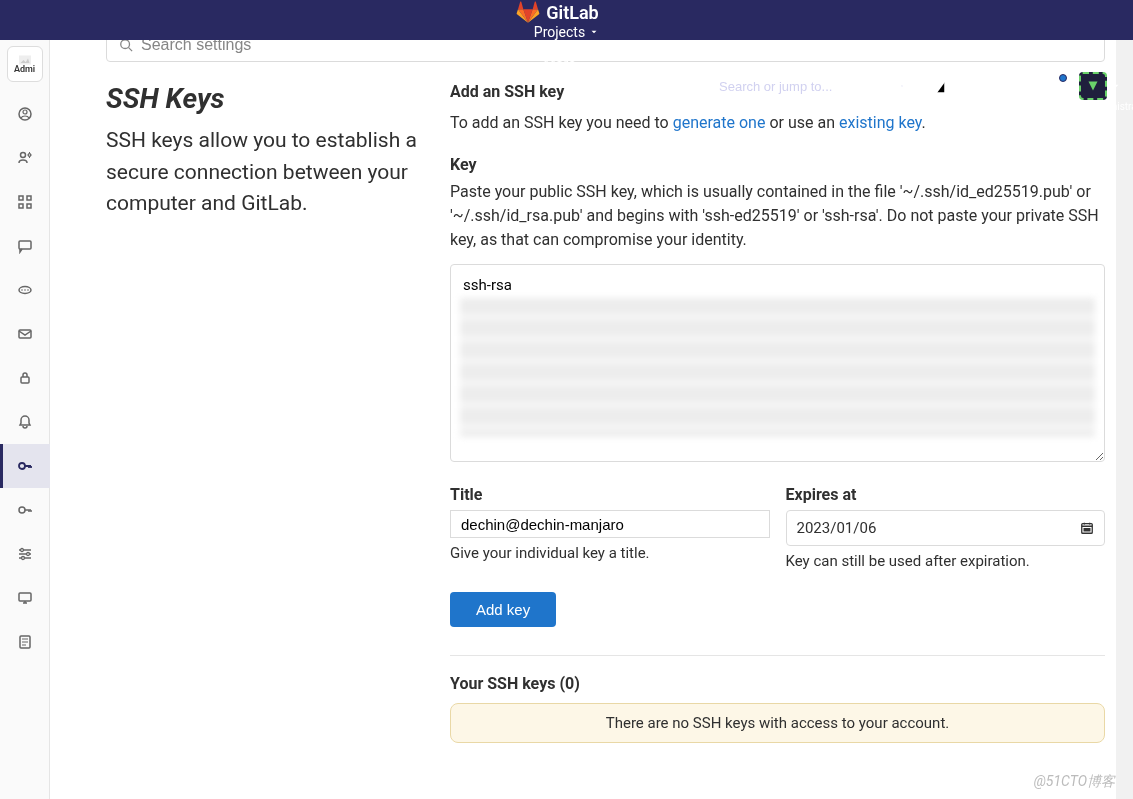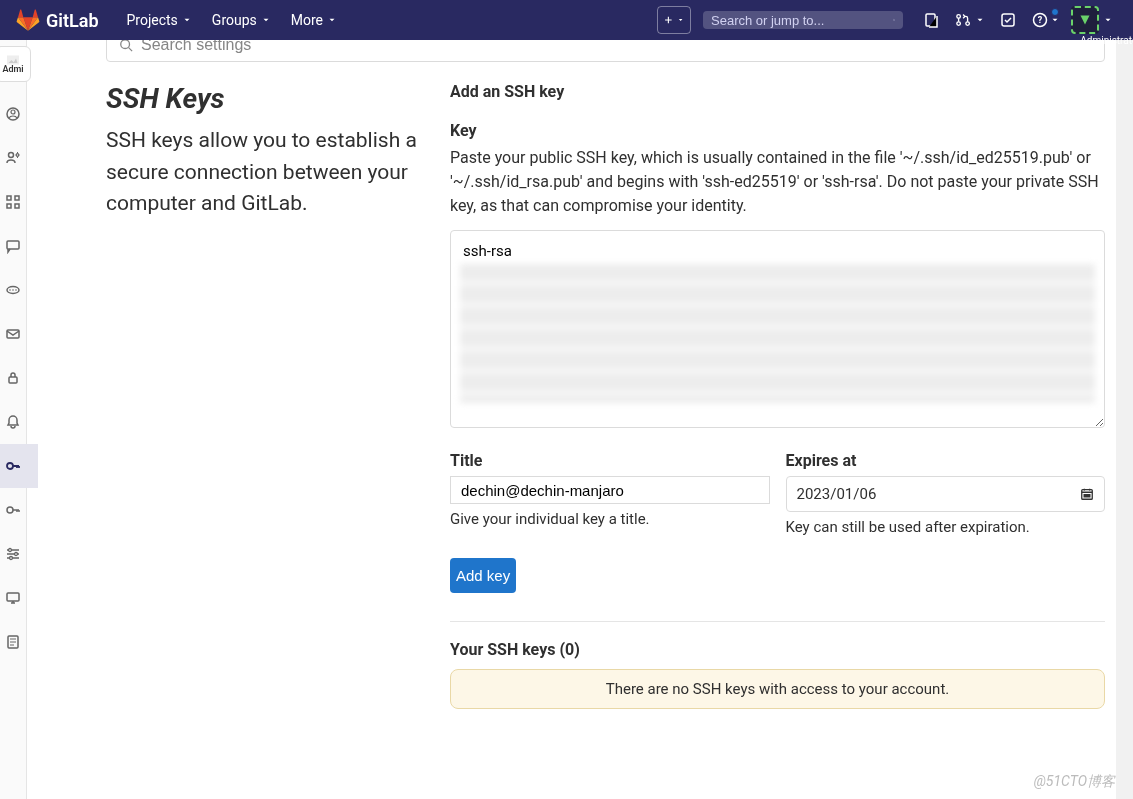--- a/index.html
+++ b/index.html
@@ -1,35 +1,35 @@
 <!DOCTYPE html>
 <html><head>
 <meta charset="utf-8">
 <style>
 * { box-sizing: border-box; margin: 0; padding: 0; }
 body { font-family: -apple-system, BlinkMacSystemFont, "Segoe UI", Roboto, "Helvetica Neue", Arial, sans-serif; font-size: 14px; color: #303030; background: #fff; width: 1133px; height: 799px; overflow: hidden; position: relative; }
 
 
-.navbar { height: 40px; background: #292961; color: #fff; display: flex; align-items: center; padding: 0 16px; position: fixed; top: 0; left: 0; right: 0; z-index: 100; }
+.navbar { height: 40px; background: #292961; color: #fff; display: flex; align-items: center; padding: 0 8px; position: fixed; top: 0; left: 0; right: 0; z-index: 100; flex-direction: column; }
 .navbar .logo { display: flex; align-items: center; gap: 6px; font-weight: 600; font-size: 18px; margin-right: 18px; }
 .navbar .logo svg { width: 24px; height: 24px; }
 .nav-item { display: flex; align-items: center; gap: 4px; padding: 0 10px; height: 37px; cursor: pointer; font-size: 14px; }
 .chev { width: 10px; height: 10px; }
 .navbar-right { margin-left: auto; display: flex; align-items: center; gap: 4px; }
 .nav-btn { display:flex; align-items:center; justify-content:center; width: 34px; height: 28px; border-radius: 4px; cursor:pointer; position: relative; }
 .plus-box { border: 1px solid rgba(255,255,255,0.4); border-radius: 4px; padding: 2px 6px; display:flex; align-items:center; gap:4px;}
 .search-bar { background: rgba(255,255,255,0.2); border-radius: 4px; height: 18px; width: 200px; display:flex; align-items:center; padding: 0 8px; color: #d1d1f0; font-size: 14px; gap: 6px; margin: 0 8px;}
 .search-bar input { background: transparent; border: none; outline: none; color: #fff; flex:1; font-size: 13px; }
 .search-bar input::placeholder { color: #d1d1f0; }
 .badge-dot { position:absolute; top:2px; right:4px; width:8px; height:8px; background:#1f75cb; border-radius:50%; border:1px solid #292961;}
 .avatar-box { width:28px; height:28px; border:2px dashed #6ad26a; background:#1f1f3d; border-radius:4px; display:flex; align-items:center; justify-content:center; position: relative;}
 .avatar-badge { position:absolute; bottom:-12px; right:-24px; font-size:10px; color:#fff; }
 
 
-.sidebar { position: fixed; top: 40px; left: 0; bottom: 0; width: 27px; background: #fafafa; border-right: 1px solid #e5e5e5; display:flex; flex-direction:column; align-items:center; padding-top: 6px; }
+.sidebar { position: fixed; top: 40px; left: 0; bottom: 0; width: 50px; background: #fafafa; border-right: 1px solid #e5e5e5; display:flex; flex-direction:column; align-items:center; padding-top: 6px; }
 .sb-avatar { width: 36px; height: 36px; border: 1px solid #ddd; border-radius: 6px; background: #fff; display:flex; align-items:center; justify-content:center; font-size:9px; font-weight:600; color:#333; text-align:center; line-height:1; padding:2px; margin-bottom: 10px; flex-direction:column;}
 .sb-item { width: 50px; height: 44px; display:flex; align-items:center; justify-content:center; cursor:pointer; color:#666; }
 .sb-item.active { background: #e4e4ee; box-shadow: inset 3px 0 0 #292961; color:#292961;}
 .sb-item svg { width: 16px; height: 16px; }
 
 
 .main { position: absolute; top: 28px; left: 50px; right: 0; bottom: 0; padding: 0 28px 40px 56px; overflow-y: auto; }
 .search-settings { border: 1px solid #dbdbdb; border-radius: 4px; height: 34px; display:flex; align-items:center; padding: 0 12px; gap: 8px; margin-bottom: 20px; color:#868686;}
 .search-settings input { border:none; outline:none; flex:1; font-size: 16px; }
 .search-settings input::placeholder { color:#868686; }
@@ -44,21 +44,21 @@
 .label { font-size: 16px; font-weight: 700; margin-bottom: 6px; display:block;}
 .help { font-size: 16px; color: #303030; line-height: 1.5; margin-bottom: 12px; }
 textarea.key-input { width: 100%; height: 198px; border: 1px solid #dbdbdb; border-radius: 4px; padding: 10px 12px; font-family: inherit; font-size: 15px; resize: both; line-height:1.4; background: #fff; }
 .blur-lines { position: relative; }
 .blur-overlay { position:absolute; top: 34px; left: 10px; right: 10px; bottom: 28px; background: repeating-linear-gradient(to bottom, #ededed 0px, #ededed 16px, #f7f7f7 16px, #f7f7f7 22px); filter: blur(3px); border-radius:2px; pointer-events:none;}
 .form-row { display:flex; gap: 16px; margin-top: 18px;}
 .form-group { flex:1; display:flex; flex-direction:column;}
 .text-input { height: 28px; border: 1px solid #dbdbdb; border-radius: 0; padding: 0 10px; font-size: 15px; margin-bottom: 6px;}
 .date-input { height: 36px; border: 1px solid #dbdbdb; border-radius: 4px; padding: 0 10px; font-size: 15px; margin-bottom: 6px; display:flex; align-items:center; justify-content:space-between;}
 .hint { font-size: 15px; color: #303030; }
-.btn-primary { background: #1f75cb; color:#fff; border:none; border-radius:4px; padding: 9px 6px; font-size: 15px; cursor:pointer; margin-top: 22px;}
+.btn-primary { background: #1f75cb; color:#fff; border:none; border-radius:4px; padding: 9px 26px; font-size: 15px; cursor:pointer; margin-top: 22px;}
 hr.sep { border:none; border-top:1px solid #e5e5e5; margin: 28px 0 18px 0;}
 .alert { border:1px solid #e9d8a6; background:#fdf7e7; border-radius:8px; padding: 10px; text-align:center; font-size:15px;}
 .watermark { position:absolute; bottom:8px; right:18px; color:#bbb; font-size:14px; font-style: italic;}
 .scrollbar-bg { position:fixed; right:0; top:40px; bottom:0; width:17px; background:#f1f1f1;}
 </style>
 </head>
 <body>
 
 <div class="navbar">
   <div class="logo">
@@ -264,20 +264,23 @@
 
   <div class="two-col">
     <div class="left-col">
       <h1>SSH Keys</h1>
       <p class="desc">SSH keys allow you to establish a secure connection between your computer and GitLab.</p>
     </div>
 
     <div class="right-col">
       <div class="section">
         <h2>Add an SSH key</h2>
+        <p class="help">
+          <span>To add an SSH key you need to </span><a class="link">generate one</a><span> or use an </span><a class="link">existing key</a><span>.</span>
+        </p>
       </div>
 
       <div class="section">
         <span class="label">Key</span>
         <p class="help">Paste your public SSH key, which is usually contained in the file '~/.ssh/id_ed25519.pub' or '~/.ssh/id_rsa.pub' and begins with 'ssh-ed25519' or 'ssh-rsa'. Do not paste your private SSH key, as that can compromise your identity.</p>
         <div class="blur-lines" style="position:relative;">
           <textarea class="key-input" style="">ssh-rsa</textarea>
           <div class="blur-overlay"></div>
         </div>
       </div>

